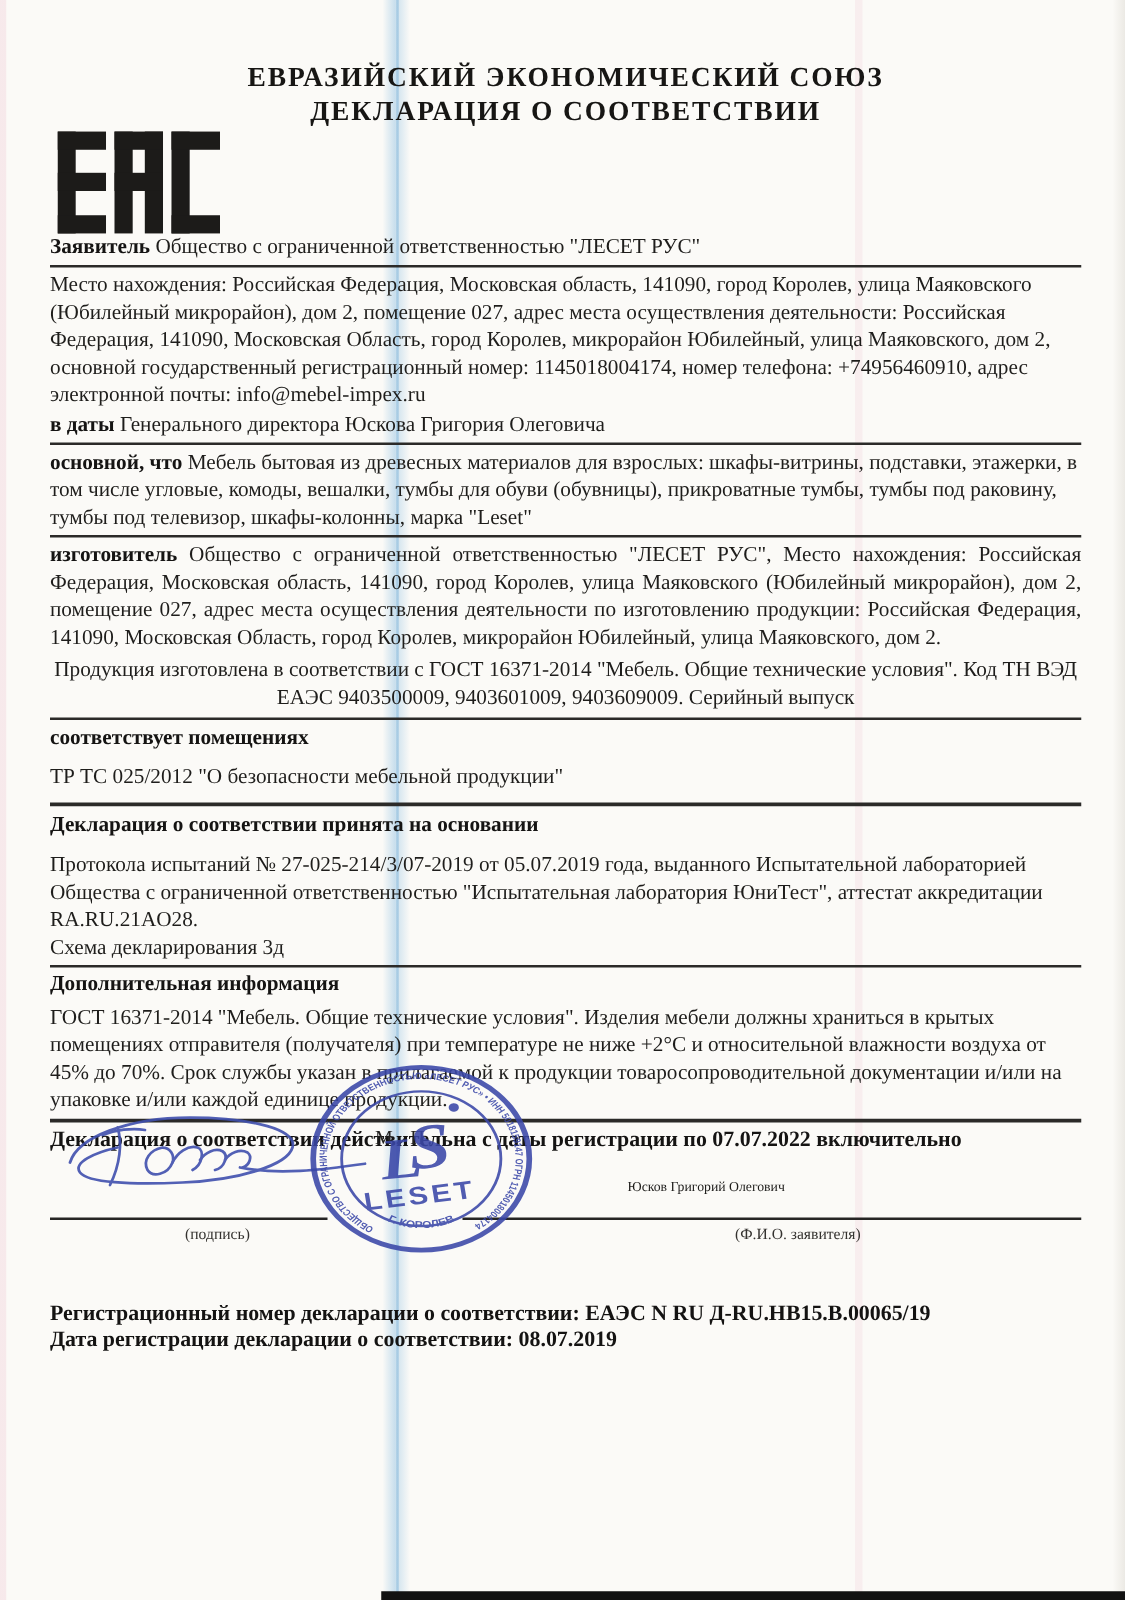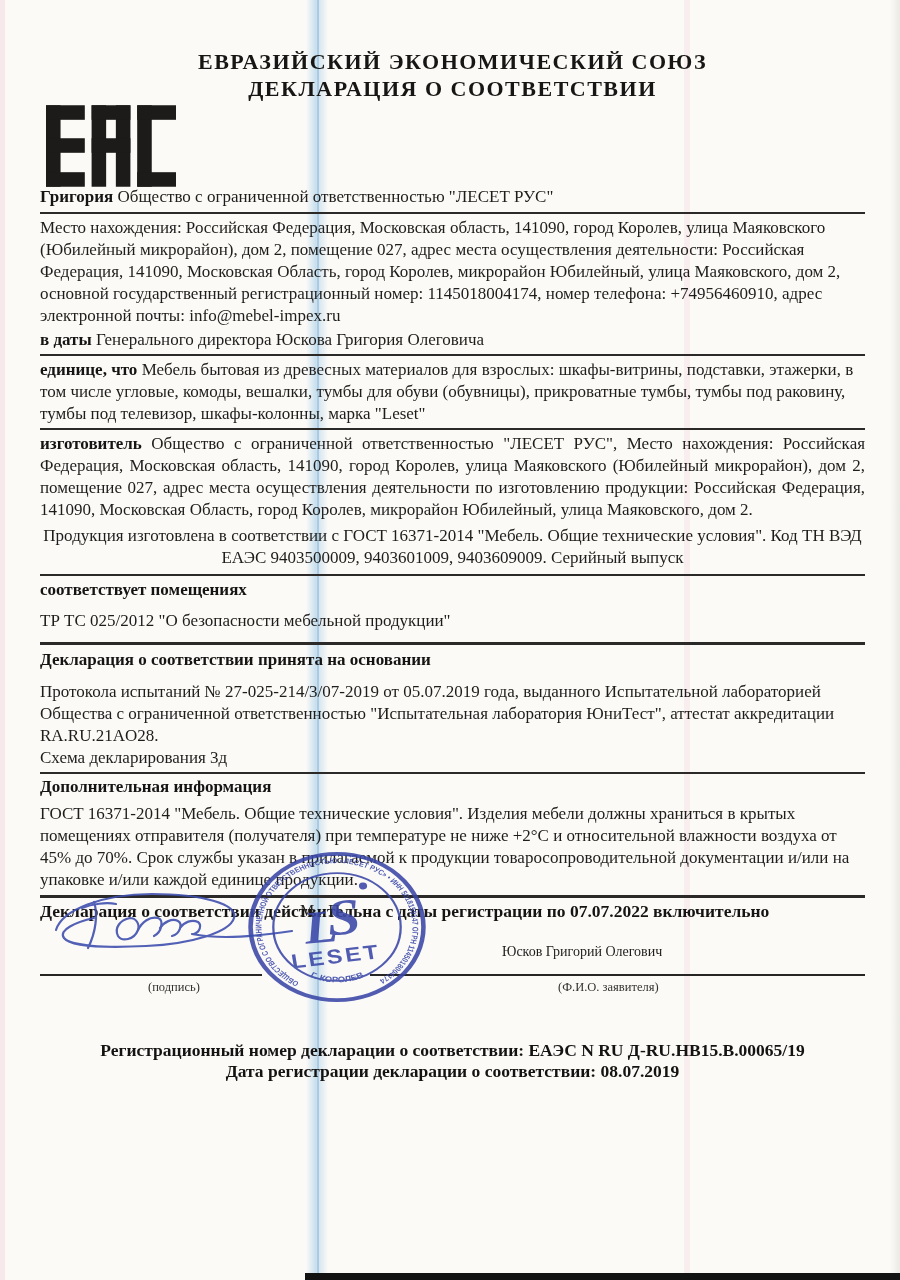--- a/index.html
+++ b/index.html
@@ -26,24 +26,24 @@
   .rule{height:2px;background:#2b2a28;}
   .rule.thick{height:3px;}
   .para{font-size:17px;line-height:22px;}
   .just{text-align:justify;}
   .sigzone{position:relative;height:112px;}
   .sigline{position:absolute;top:52px;height:2px;background:#262524;}
   .sigline.l{left:0;width:222px;}
   .sigline.r{left:330px;width:495px;}
   .caption{position:absolute;top:58px;font-size:12.5px;color:#34322f;}
   .cap-sign{left:108px;}
-  .cap-fio{left:518px;text-align:right;}
-  .fio-name{position:absolute;left:462px;top:22px;font-size:14px;}
+  .cap-fio{left:548px;text-align:right;}
+  .fio-name{position:absolute;left:462px;top:22px;font-size:11px;}
   .mp{position:absolute;left:300px;top:902px;font-size:16px;color:#232220;letter-spacing:2px;}
-  .bold-line{font-size:17.5px;font-weight:bold;color:#141312;text-align:center;}
+  .bold-line{font-size:17.5px;font-weight:bold;color:#141312;}
   .stamp-wrap{position:absolute;left:246px;top:850px;width:182px;height:154px;opacity:.88;}
   .stamp-wrap svg{width:100%;height:100%;}
   .signature-wrap{position:absolute;left:42px;top:884px;width:262px;height:82px;opacity:.9;}
   .bottom-strip{position:absolute;left:305px;bottom:0;width:595px;height:7px;background:#121212;}
 </style>
 </head>
 <body>
 
 <div class="page">
 
@@ -65,33 +65,33 @@
     </svg>
   </div>
 
   <div class="content">
     <div class="title">
       <div>ЕВРАЗИЙСКИЙ ЭКОНОМИЧЕСКИЙ СОЮЗ</div>
       <div>ДЕКЛАРАЦИЯ О СООТВЕТСТВИИ</div>
     </div>
 
     <div class="row" style="margin-top:84px;">
-      <span class="b">Григория</span><span> Общество с ограниченной ответственностью "ЛЕСЕТ РУС"</span>
+      <span class="b">Заявитель</span><span> Общество с ограниченной ответственностью "ЛЕСЕТ РУС"</span>
     </div>
     <div class="rule" style="margin-top:4px;"></div>
 
     <div class="para" style="margin-top:3px;">Место нахождения: Российская Федерация, Московская область, 141090, город Королев, улица Маяковского (Юбилейный микрорайон), дом 2, помещение 027, адрес места осуществления деятельности: Российская Федерация, 141090, Московская Область, город Королев, микрорайон Юбилейный, улица Маяковского, дом 2, основной государственный регистрационный номер: 1145018004174, номер телефона: +74956460910, адрес электронной почты: info@mebel-impex.ru</div>
 
     <div class="row" style="margin-top:2px;">
       <span class="b">в даты</span><span> Генерального директора Юскова Григория Олеговича</span>
     </div>
     <div class="rule" style="margin-top:3px;"></div>
 
     <div class="para" style="margin-top:3px;">
-      <span class="b">единице, что</span><span> Мебель бытовая из древесных материалов для взрослых: шкафы-витрины, подставки, этажерки, в том числе угловые, комоды, вешалки, тумбы для обуви (обувницы), прикроватные тумбы, тумбы под раковину, тумбы под телевизор, шкафы-колонны, марка "Leset"</span>
+      <span class="b">основной, что</span><span> Мебель бытовая из древесных материалов для взрослых: шкафы-витрины, подставки, этажерки, в том числе угловые, комоды, вешалки, тумбы для обуви (обувницы), прикроватные тумбы, тумбы под раковину, тумбы под телевизор, шкафы-колонны, марка "Leset"</span>
     </div>
     <div class="rule" style="margin-top:3px;"></div>
 
     <div class="para just" style="margin-top:3px;">
       <span class="b">изготовитель</span><span> Общество с ограниченной ответственностью "ЛЕСЕТ РУС", Место нахождения: Российская Федерация, Московская область, 141090, город Королев, улица Маяковского (Юбилейный микрорайон), дом 2, помещение 027, адрес места осуществления деятельности по изготовлению продукции: Российская Федерация, 141090, Московская Область, город Королев, микрорайон Юбилейный, улица Маяковского, дом 2.</span>
     </div>
 
     <div class="para" style="margin-top:4px;text-align:center;">Продукция изготовлена в соответствии с ГОСТ 16371-2014 "Мебель. Общие технические условия". Код ТН ВЭД ЕАЭС 9403500009, 9403601009, 9403609009. Серийный выпуск</div>
     <div class="rule" style="margin-top:5px;"></div>
 

